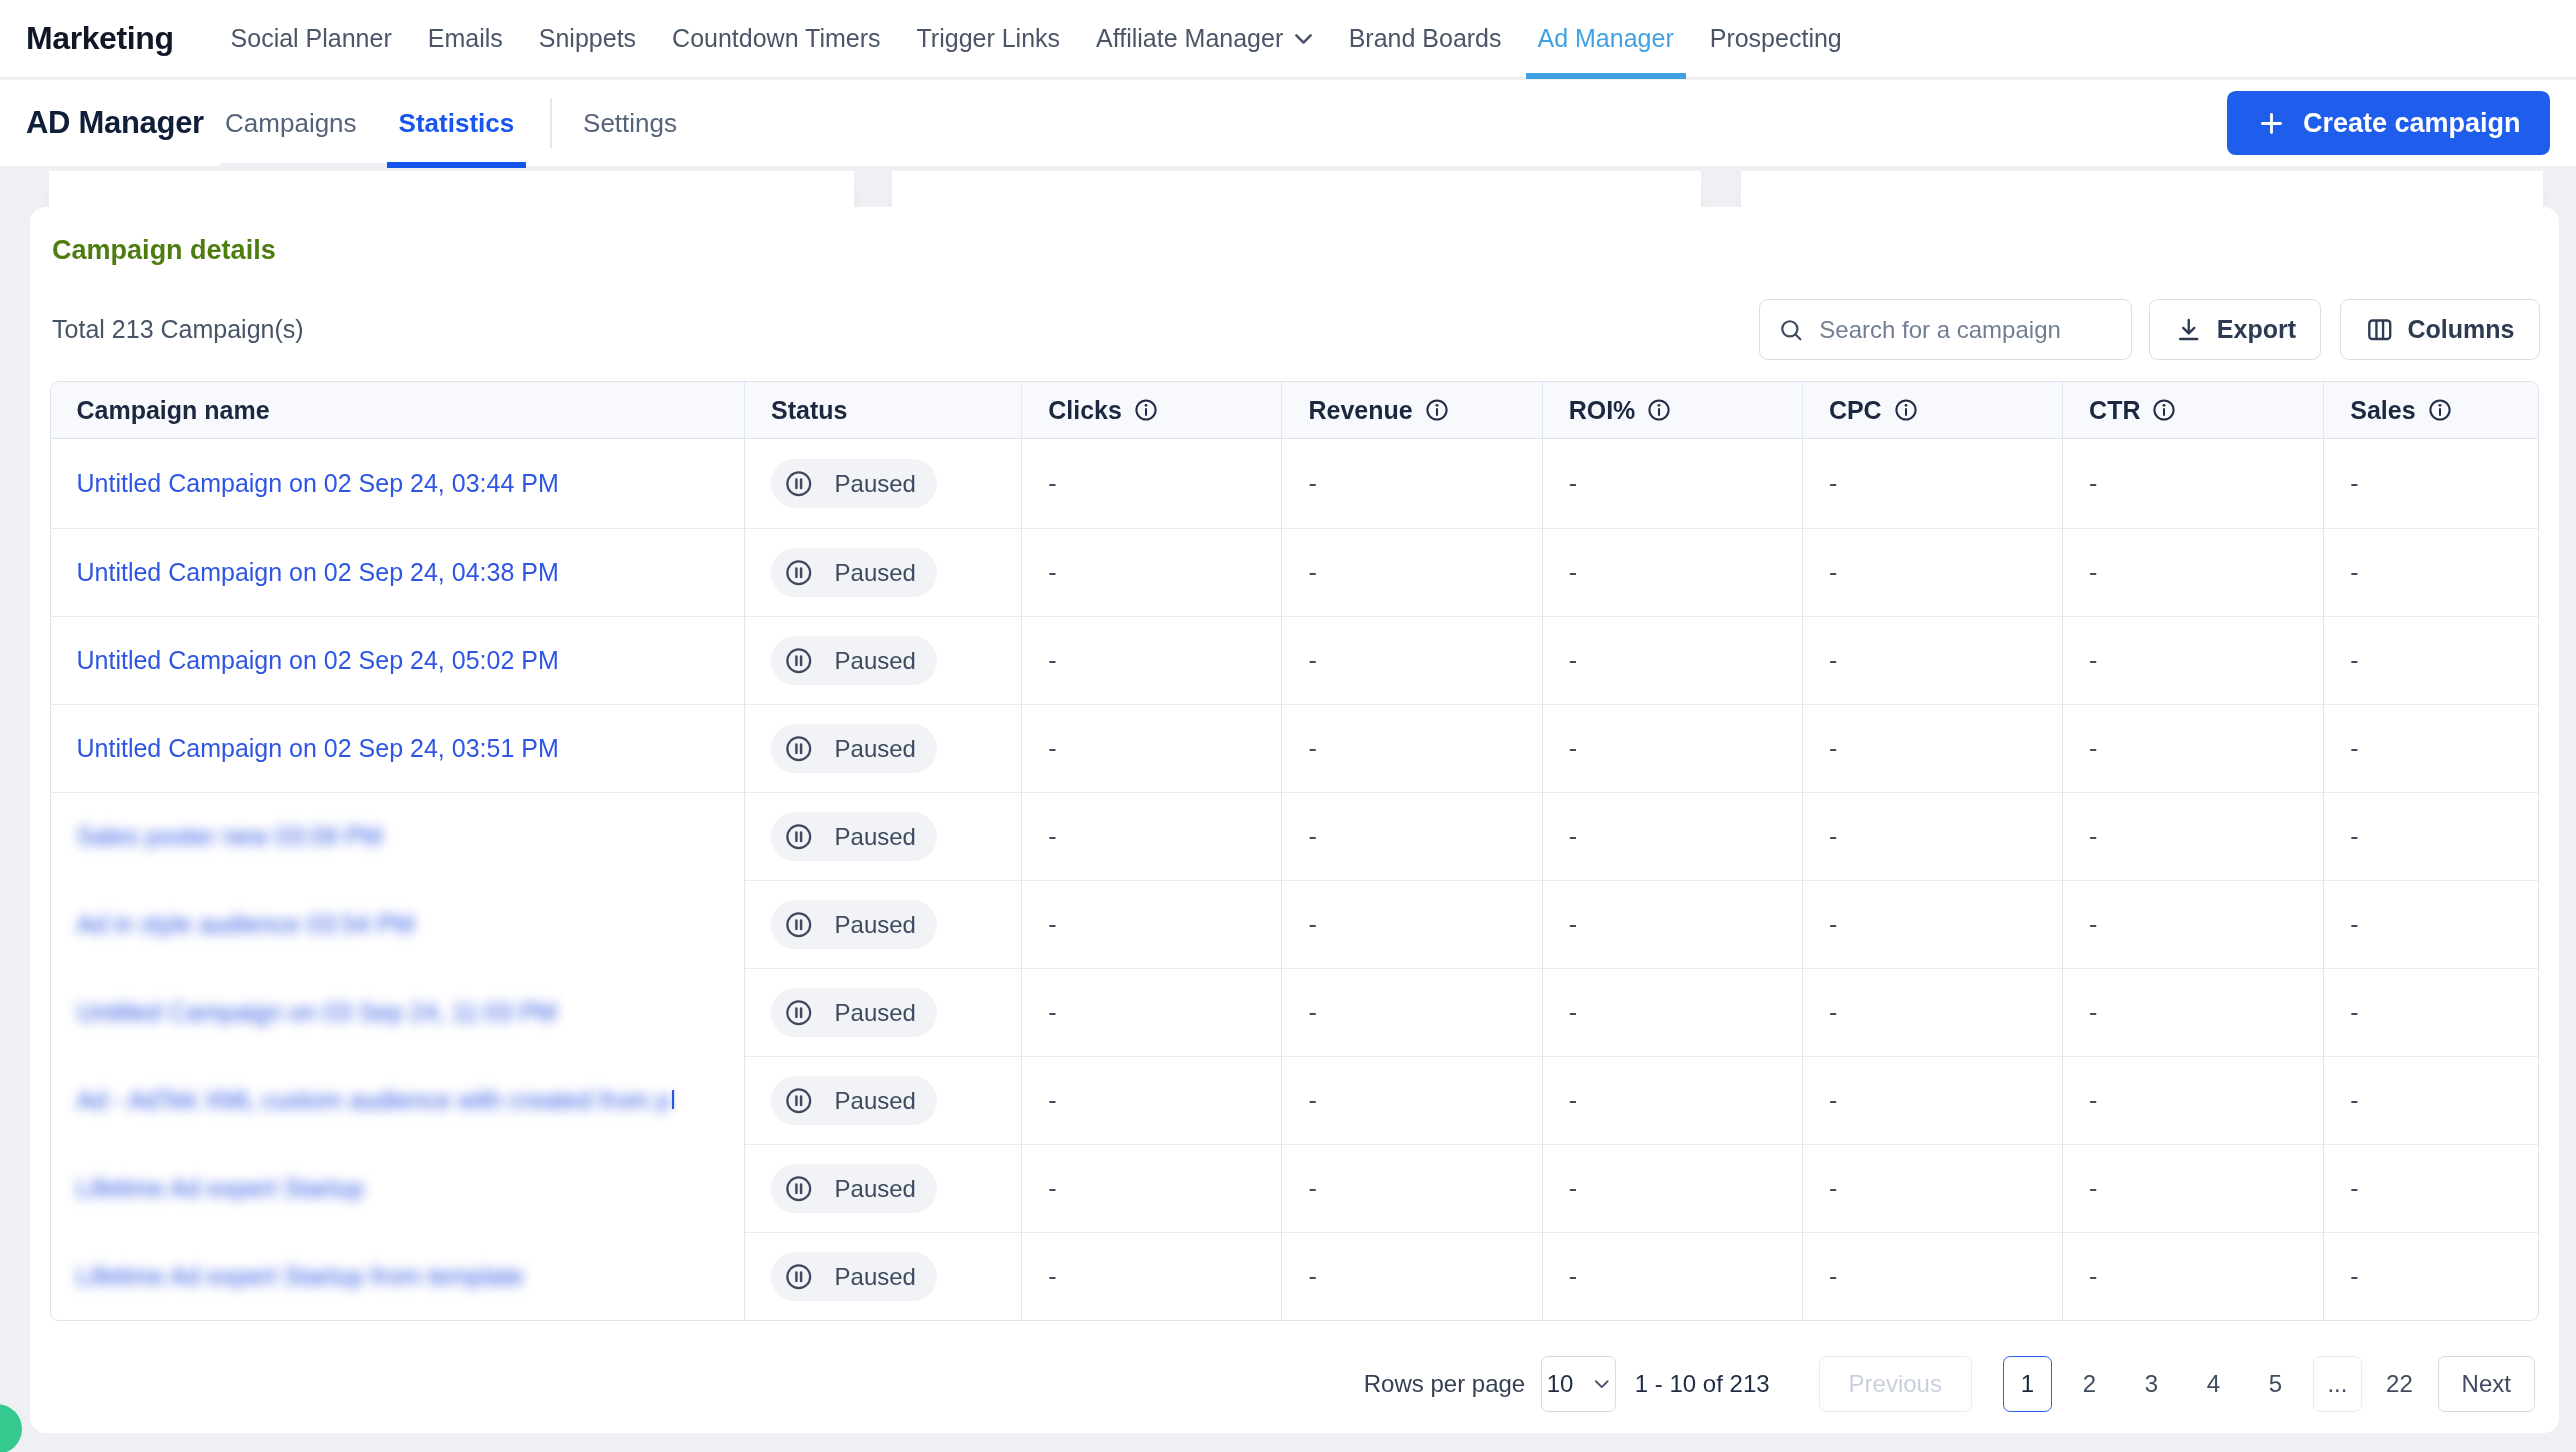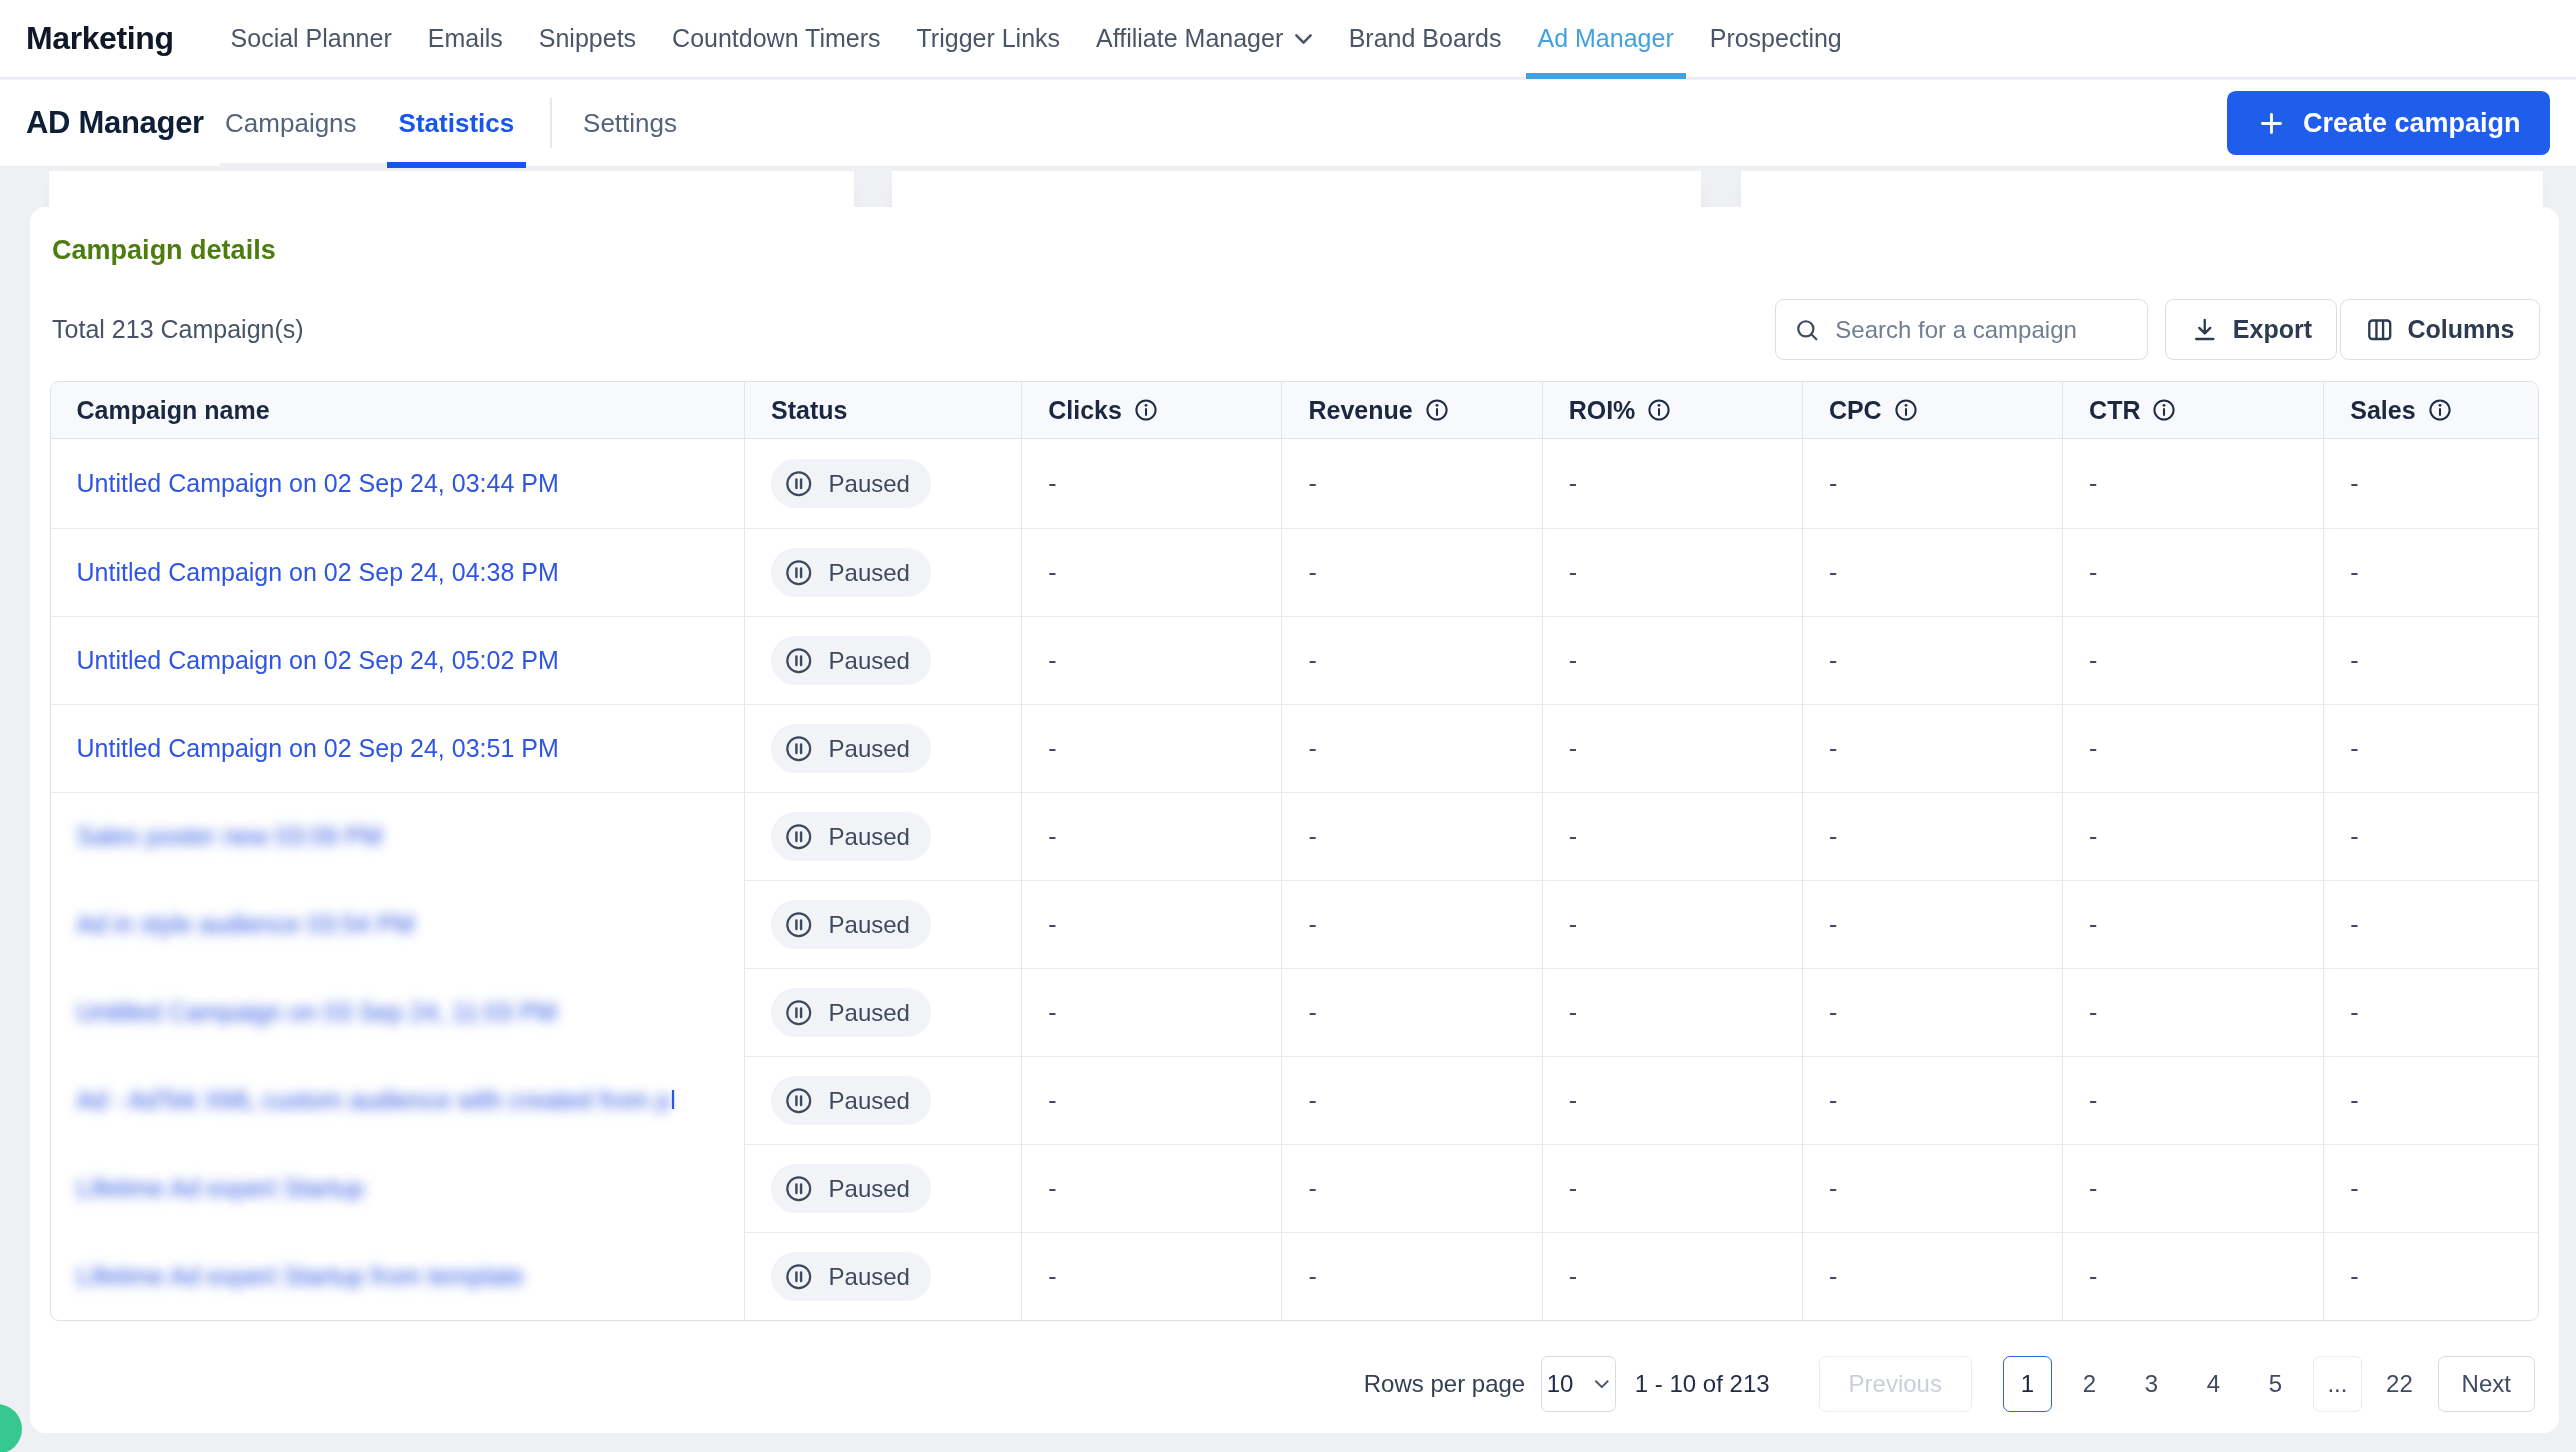--- a/index.html
+++ b/index.html
@@ -43,36 +43,36 @@
   
   .panel{position:absolute;left:29.5px;top:207px;width:2529px;height:1226px;background:#fff;border-radius:15.6px;}
   .section-title{position:absolute;left:22.6px;top:28px;font-size:27px;font-weight:700;color:#4d7c0f;}
   .toolbar{position:absolute;left:22.6px;right:19px;top:92px;height:61px;display:flex;align-items:center;}
   .total{font-size:25px;color:#475467;}
   .toolbar .spacer{flex:1;}
   .search{width:373px;height:61px;border:1.7px solid #d8dde6;border-radius:8.7px;display:flex;align-items:center;padding:0 17.4px;gap:14px;background:#fff;margin-right:17.4px;}
   .search input{border:none;outline:none;font-size:24px;color:#1f2c44;width:100%;font-family:inherit;background:transparent;}
   .search input::placeholder{color:#717e92;}
   .btn{height:61px;border:1.7px solid #d8dde6;border-radius:8.7px;background:#fff;display:flex;align-items:center;gap:13px;padding:0 24px;font-size:25px;color:#2c3a52;font-weight:600;cursor:pointer;font-family:inherit;}
-  .btn.export{margin-right:3px;}
+  .btn.export{margin-right:19px;}
 
   
   .tablewrap{position:absolute;left:20px;top:174px;width:2489px;border:1.7px solid #dce1ea;border-radius:8.7px;}
   table{width:100%;border-collapse:separate;border-spacing:0;table-layout:fixed;}
   th{height:57px;background:#f8f9fc;text-align:left;padding:0 8.7px 0 26px;font-size:25px;font-weight:700;color:#1b2840;border-bottom:1.7px solid #dce1ea;}
   th:first-child{border-top-left-radius:7.8px;}
   th:last-child{border-top-right-radius:7.8px;}
   th + th, td + td{border-left:1.7px solid #e2e6ee;}
   .hcell{display:flex;align-items:center;gap:12px;}
   td{height:88px;border-top:1.7px solid #e8ebf1;padding:0 8.7px 0 26px;font-size:25px;color:#3f4b5e;vertical-align:middle;white-space:nowrap;}
   tbody tr:first-child td{border-top:none;height:89px;}
   tr.merge td.name{border-top-color:transparent;}
   .link{color:#2e55e3;text-decoration:none;cursor:pointer;}
   tr.blurred .blurtext{filter:blur(6px);}
-  .badge{display:inline-flex;align-items:center;gap:15px;height:49px;padding:0 21px 0 13px;background:#f1f3f7;border-radius:25px;color:#3d4a5e;font-size:24px;}
+  .badge{display:inline-flex;align-items:center;gap:21px;height:49px;padding:0 21px 0 13px;background:#f1f3f7;border-radius:25px;color:#3d4a5e;font-size:24px;}
   .info{display:inline-flex;color:#1f2c44;cursor:pointer;}
 
   
   .pager{position:absolute;right:24px;top:1149px;display:flex;align-items:center;font-size:24px;color:#333f52;}
   .pager .lbl{margin-right:15.6px;}
   .select{width:75px;height:56px;border:1.7px solid #d5dae3;border-radius:7px;display:flex;align-items:center;justify-content:center;gap:21px;color:#1f2c44;cursor:pointer;background:#fff;margin-right:19px;}
   .range{margin-right:49px;color:#1f2c44;}
   .pbtn{height:56px;border-radius:7px;display:flex;align-items:center;justify-content:center;background:#fff;cursor:pointer;font-family:inherit;font-size:24px;}
   .prev{border:1.7px solid #e9ecf2;color:#c9d0dc;padding:0 29px;margin-right:31px;cursor:default;}
   .pages{display:flex;align-items:center;gap:13px;margin-right:14px;}

